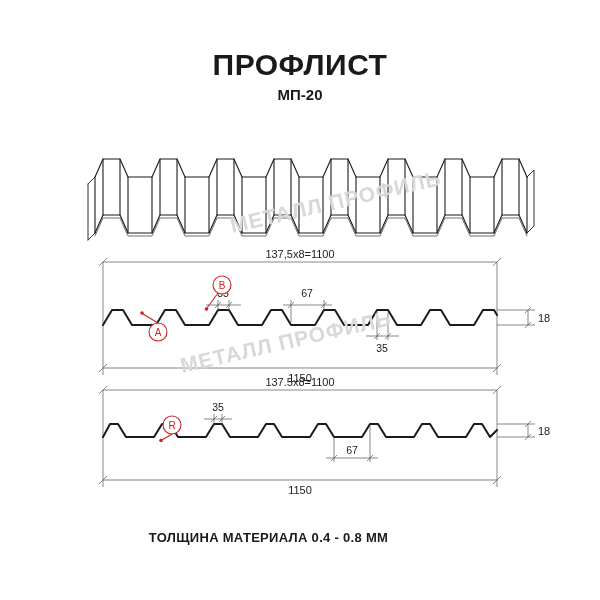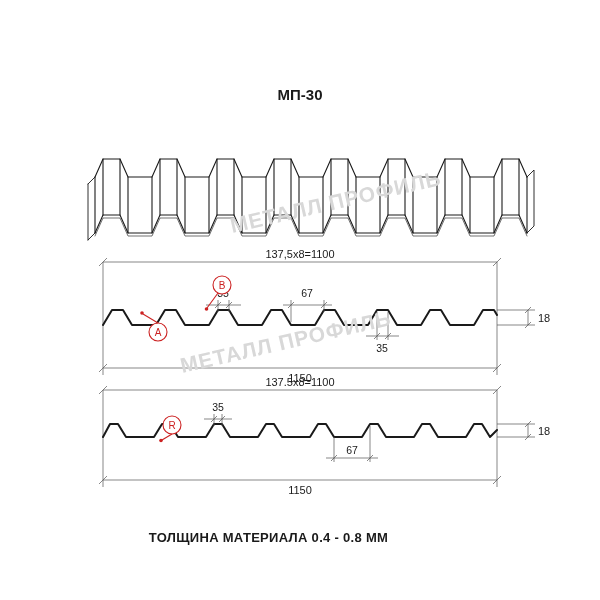--- a/index.html
+++ b/index.html
@@ -76,21 +76,22 @@
     top: 330px;
     left: 178px;
     transform: rotate(-13deg);
   }
 </style>
 </head>
 <body>
 
 <div class="page">
 
-  <div class="subtitle">МП-30</div>
+  <div class="title">ПРОФЛИСТ</div>
+  <div class="subtitle">МП-20</div>
 
   <svg class="draw" viewBox="0 0 600 600">
 
     <g fill="none" stroke="#1a1a1a" stroke-width="1.1" stroke-linejoin="round" stroke-linecap="round">
 
       <path d="M95,233 L103,215 L120,215 L128,233 L152,233 L160,215 L177,215 L185,233 L209,233 L217,215 L234,215 L242,233 L266,233 L274,215 L291,215 L299,233 L323,233 L331,215 L348,215 L356,233 L380,233 L388,215 L405,215 L413,233 L437,233 L445,215 L462,215 L470,233 L494,233 L502,215 L519,215 L527,233"></path>
 
       <path d="M95,177 L103,159 L120,159 L128,177 L152,177 L160,159 L177,159 L185,177 L209,177 L217,159 L234,159 L242,177 L266,177 L274,159 L291,159 L299,177 L323,177 L331,159 L348,159 L356,177 L380,177 L388,159 L405,159 L413,177 L437,177 L445,159 L462,159 L470,177 L494,177 L502,159 L519,159 L527,177"></path>
 
       <path d="M95,233 L95,177"></path>

